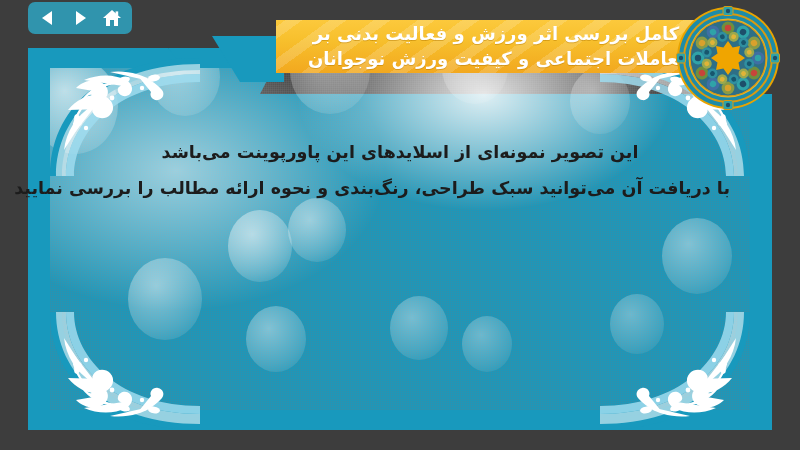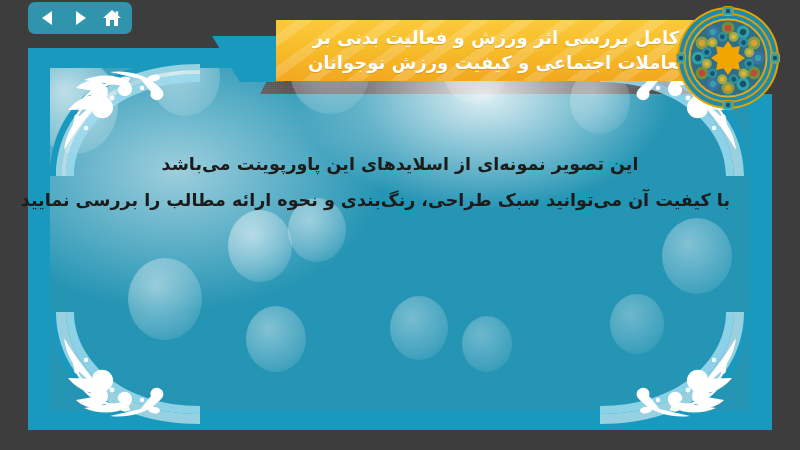--- a/index.html
+++ b/index.html
@@ -58,21 +58,21 @@
 
   
   .corner{position:absolute;width:150px;height:118px;z-index:16;pointer-events:none;}
   .c-tl{left:50px;top:58px;}
   .c-tr{left:600px;top:58px;transform:scaleX(-1);}
   .c-bl{left:50px;top:312px;transform:scaleY(-1);}
   .c-br{left:600px;top:312px;transform:scale(-1,-1);}
 
   
   .banner{
-    position:absolute;left:276px;top:20px;width:440px;height:61px;z-index:30;
+    position:absolute;left:276px;top:20px;width:440px;height:53px;z-index:30;
     background:
       repeating-linear-gradient(-36deg, rgba(255,255,255,.16) 0 10px, rgba(255,255,255,0) 10px 26px),
       linear-gradient(180deg,#fcc93c 0%,#f7bf2c 40%,#f2a81f 100%);
     box-sizing:border-box;
     display:flex;flex-direction:column;align-items:center;justify-content:center;
     direction:rtl;
   }
   .banner-line{
     color:#ffffff;font-size:18px;line-height:1.34;font-weight:bold;
     white-space:nowrap;text-align:center;
@@ -83,21 +83,21 @@
   .banner-wedge{
     position:absolute;left:212px;top:36px;width:72px;height:46px;z-index:28;
   }
 
   
   .medallion{position:absolute;left:676px;top:6px;width:104px;height:104px;z-index:35;}
 
   
   .body-text{
     position:absolute;left:70px;top:140px;width:660px;z-index:20;
-    direction:rtl;text-align:center;margin-top:12px;
+    direction:rtl;text-align:center;
   }
   .body-line{
     color:#1c1c1c;font-size:17.5px;line-height:1.48;font-weight:bold;
     white-space:nowrap;
     font-family:"DejaVu Sans","Liberation Sans",sans-serif;
     margin:0 0 10px 0;
   }
   .body-line:last-child{margin-bottom:0;}
 </style>
 </head>
@@ -233,21 +233,21 @@
     </g>
     <g fill="none" stroke="#ffffff" stroke-width="2.2" stroke-linecap="round">
       <path d="M30,46 c6,-10 16,-17 28,-20"></path>
       <path d="M24,66 c4,-14 13,-25 26,-32"></path>
       <path d="M40,36 c10,-8 22,-12 35,-12"></path>
     </g>
   </svg>
 
   <div class="body-text">
     <p class="body-line">این تصویر نمونه‌ای از اسلایدهای این پاورپوینت می‌باشد</p>
-    <p class="body-line">با کیفیت آن می‌توانید سبک طراحی، رنگ‌بندی و نحوه ارائه مطالب را بررسی نمایید</p>
+    <p class="body-line">با دریافت آن می‌توانید سبک طراحی، رنگ‌بندی و نحوه ارائه مطالب را بررسی نمایید</p>
   </div>
 
   <svg class="banner-wedge" viewBox="0 0 72 46" preserveAspectRatio="none">
     <polygon points="0,0 72,0 72,46 28,46" fill="#1899bd"></polygon>
   </svg>
 
   <div class="banner">
     <div class="banner-line">کامل بررسی اثر ورزش و فعالیت بدنی بر</div>
     <div class="banner-line">تعاملات اجتماعی و کیفیت ورزش نوجوانان</div>
   </div>

